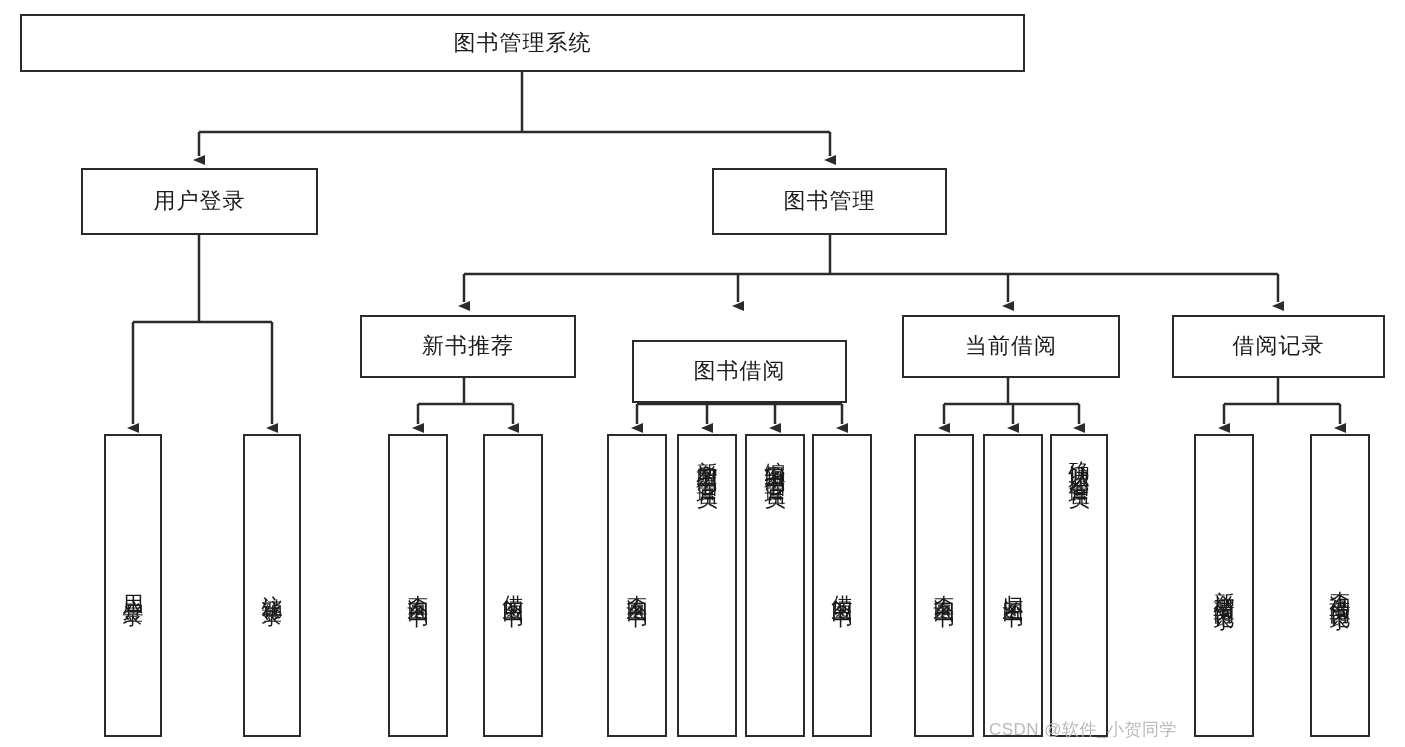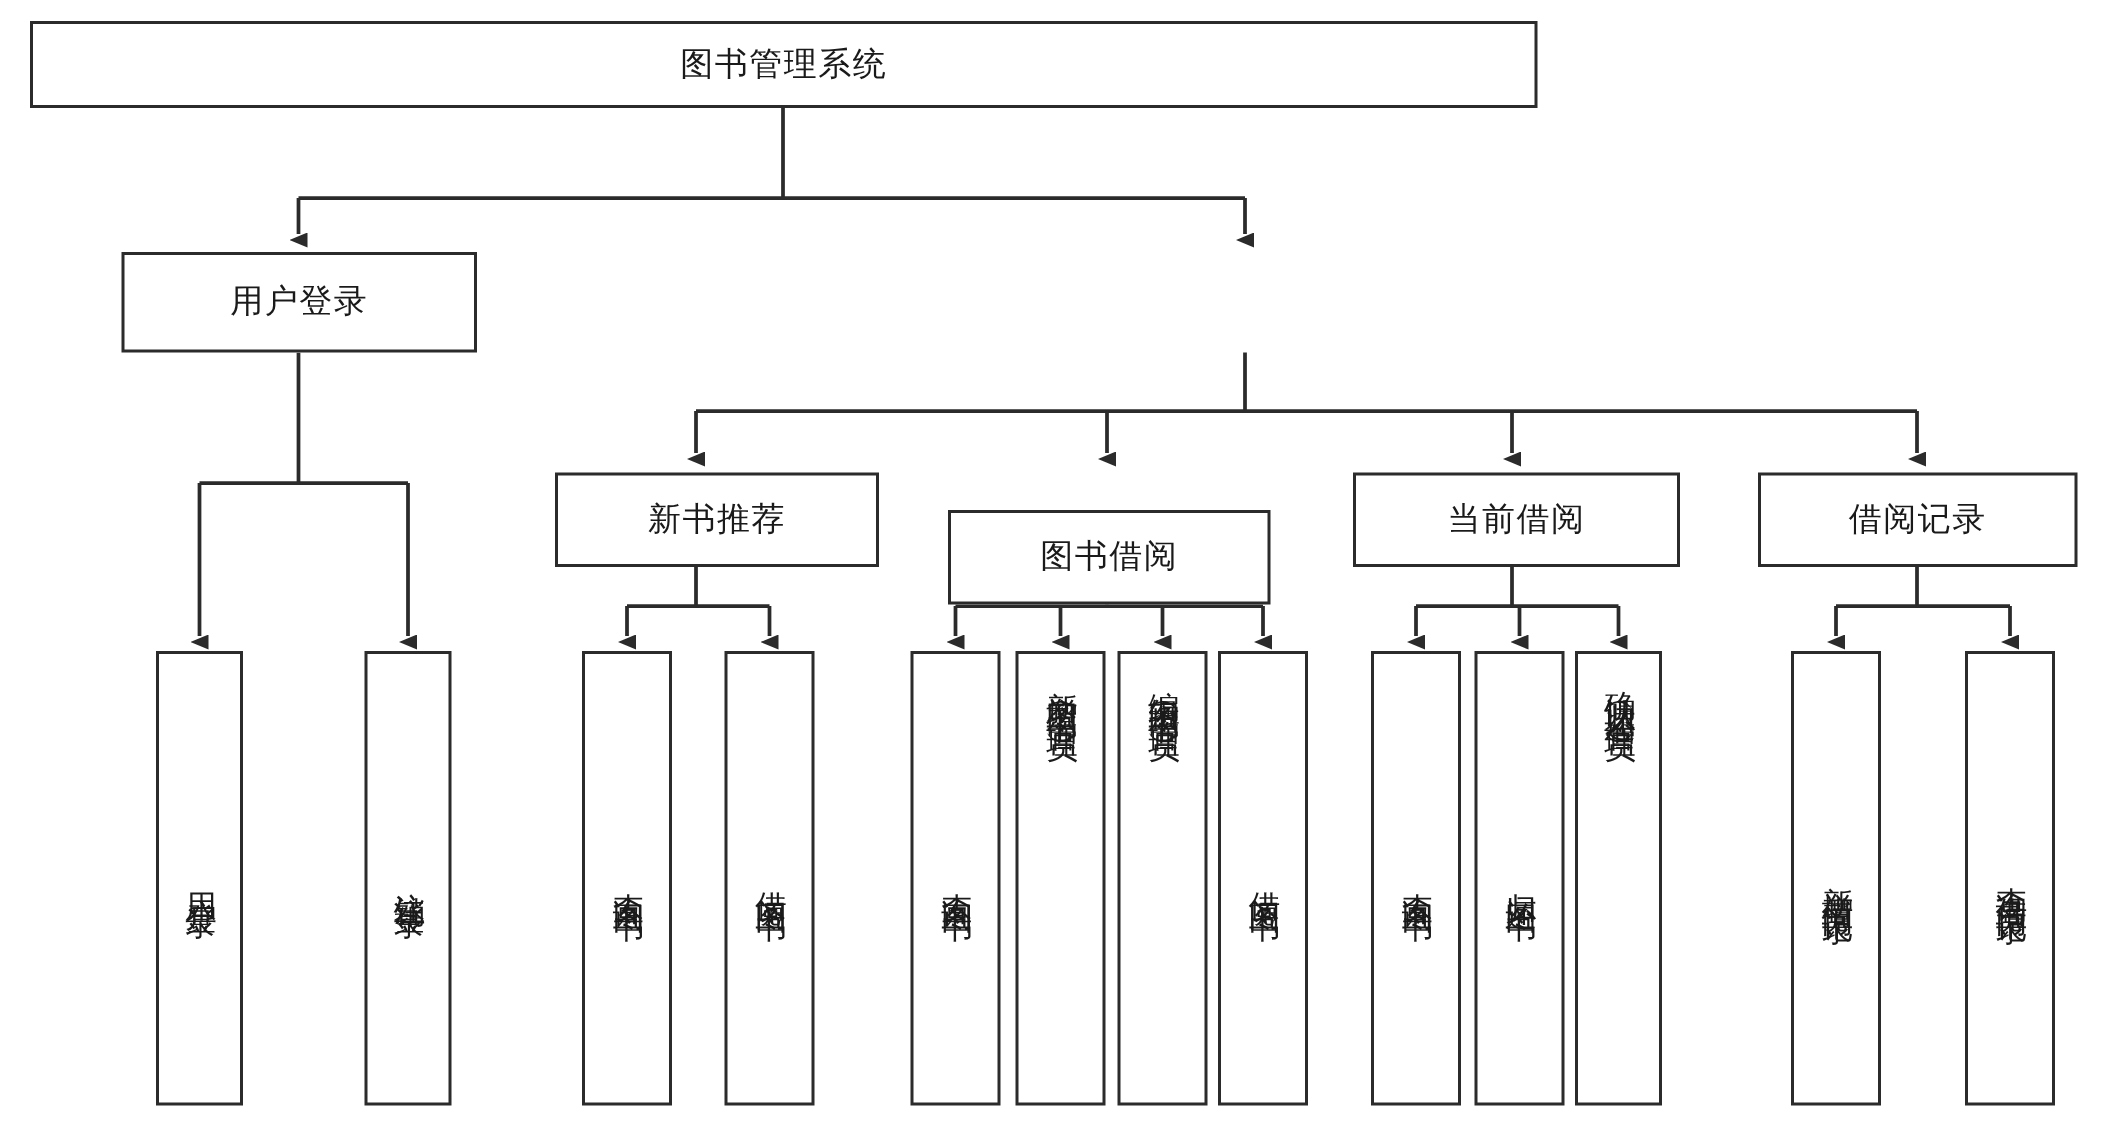--- a/index.html
+++ b/index.html
@@ -127,22 +127,25 @@
   </svg>
 
   <div class="node-box" style="left:20px; top:14px; width:1005px; height:58px;">
     <span class="node-label-h">图书管理系统</span>
   </div>
 
   <div class="node-box" style="left:81px; top:168px; width:237px; height:67px;">
     <span class="node-label-h">用户登录</span>
   </div>
 
-
-  <div class="node-box" style="left:370px; top:315px; width:216px; height:63px;">
+  <div class="node-box" style="left:712px; top:168px; width:235px; height:67px;">
+    <span class="node-label-h">图书管理</span>
+  </div>
+
+  <div class="node-box" style="left:360px; top:315px; width:216px; height:63px;">
     <span class="node-label-h">新书推荐</span>
   </div>
 
   <div class="node-box" style="left:632px; top:315px; width:215px; height:63px;margin-top:25px;">
     <span class="node-label-h">图书借阅</span>
   </div>
 
   <div class="node-box" style="left:1172px; top:315px; width:213px; height:63px;">
     <span class="node-label-h">借阅记录</span>
   </div>
@@ -196,14 +199,15 @@
   </div>
 
   <div class="node-box leaf-box center-v" style="left:1194px; top:434px; width:60px; height:303px;">
     <span class="node-label-v">新增借阅记录</span>
   </div>
 
   <div class="node-box leaf-box center-v" style="left:1310px; top:434px; width:60px; height:303px;">
     <span class="node-label-v">查询借阅记录</span>
   </div>
 
+  <div class="watermark">CSDN @软件_小贺同学</div>
 
 </div>
 
 </body></html>

